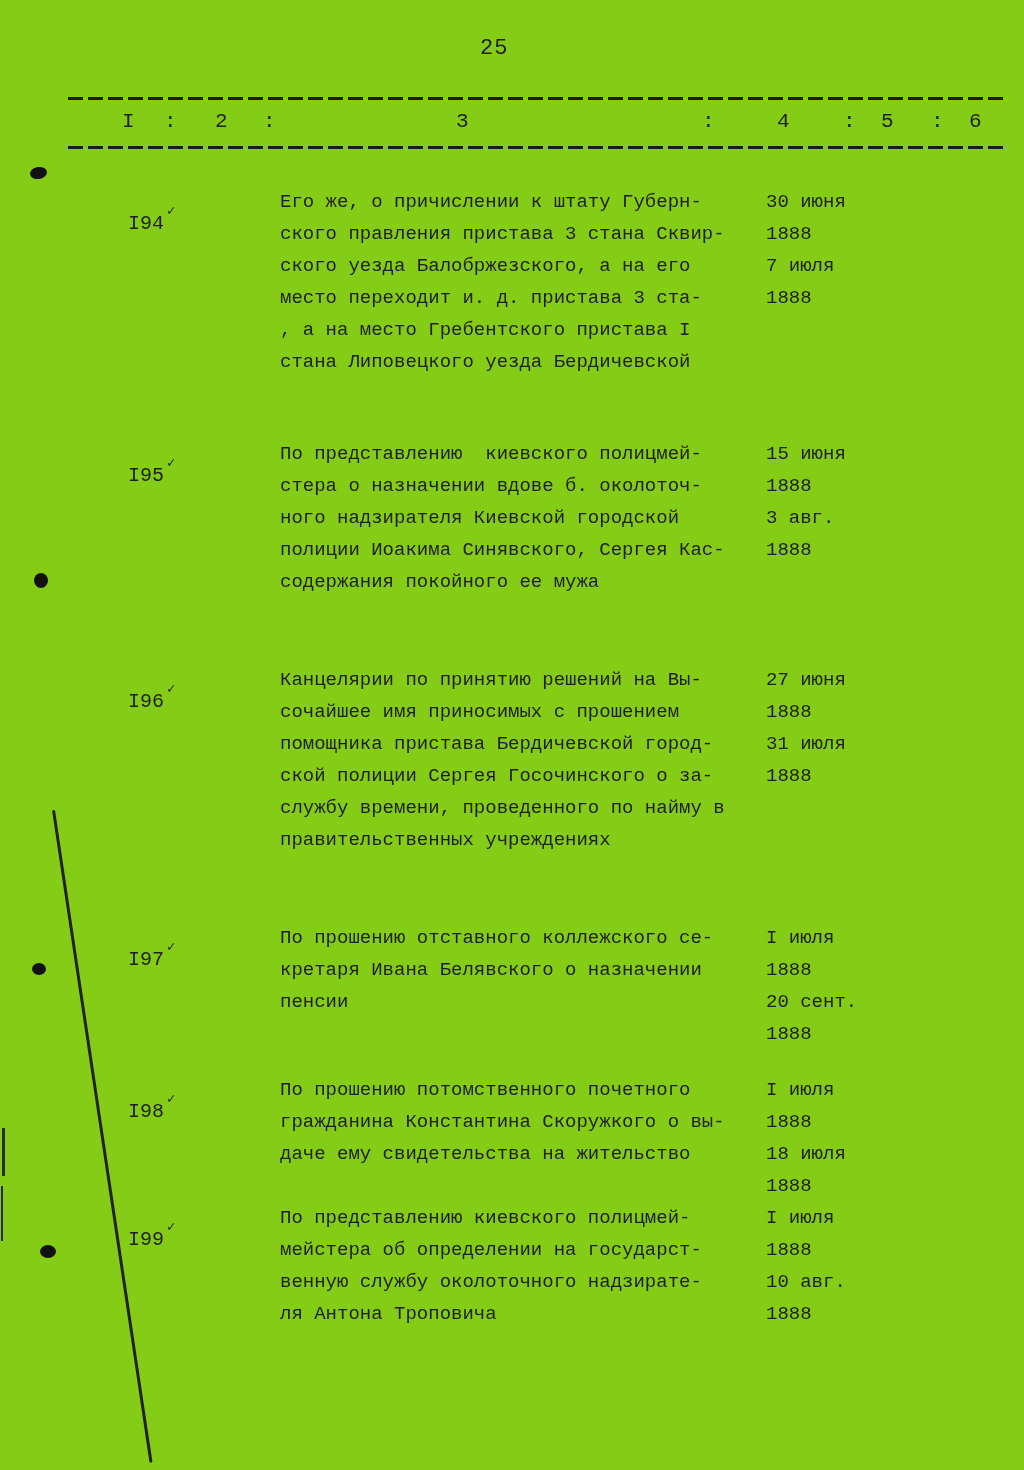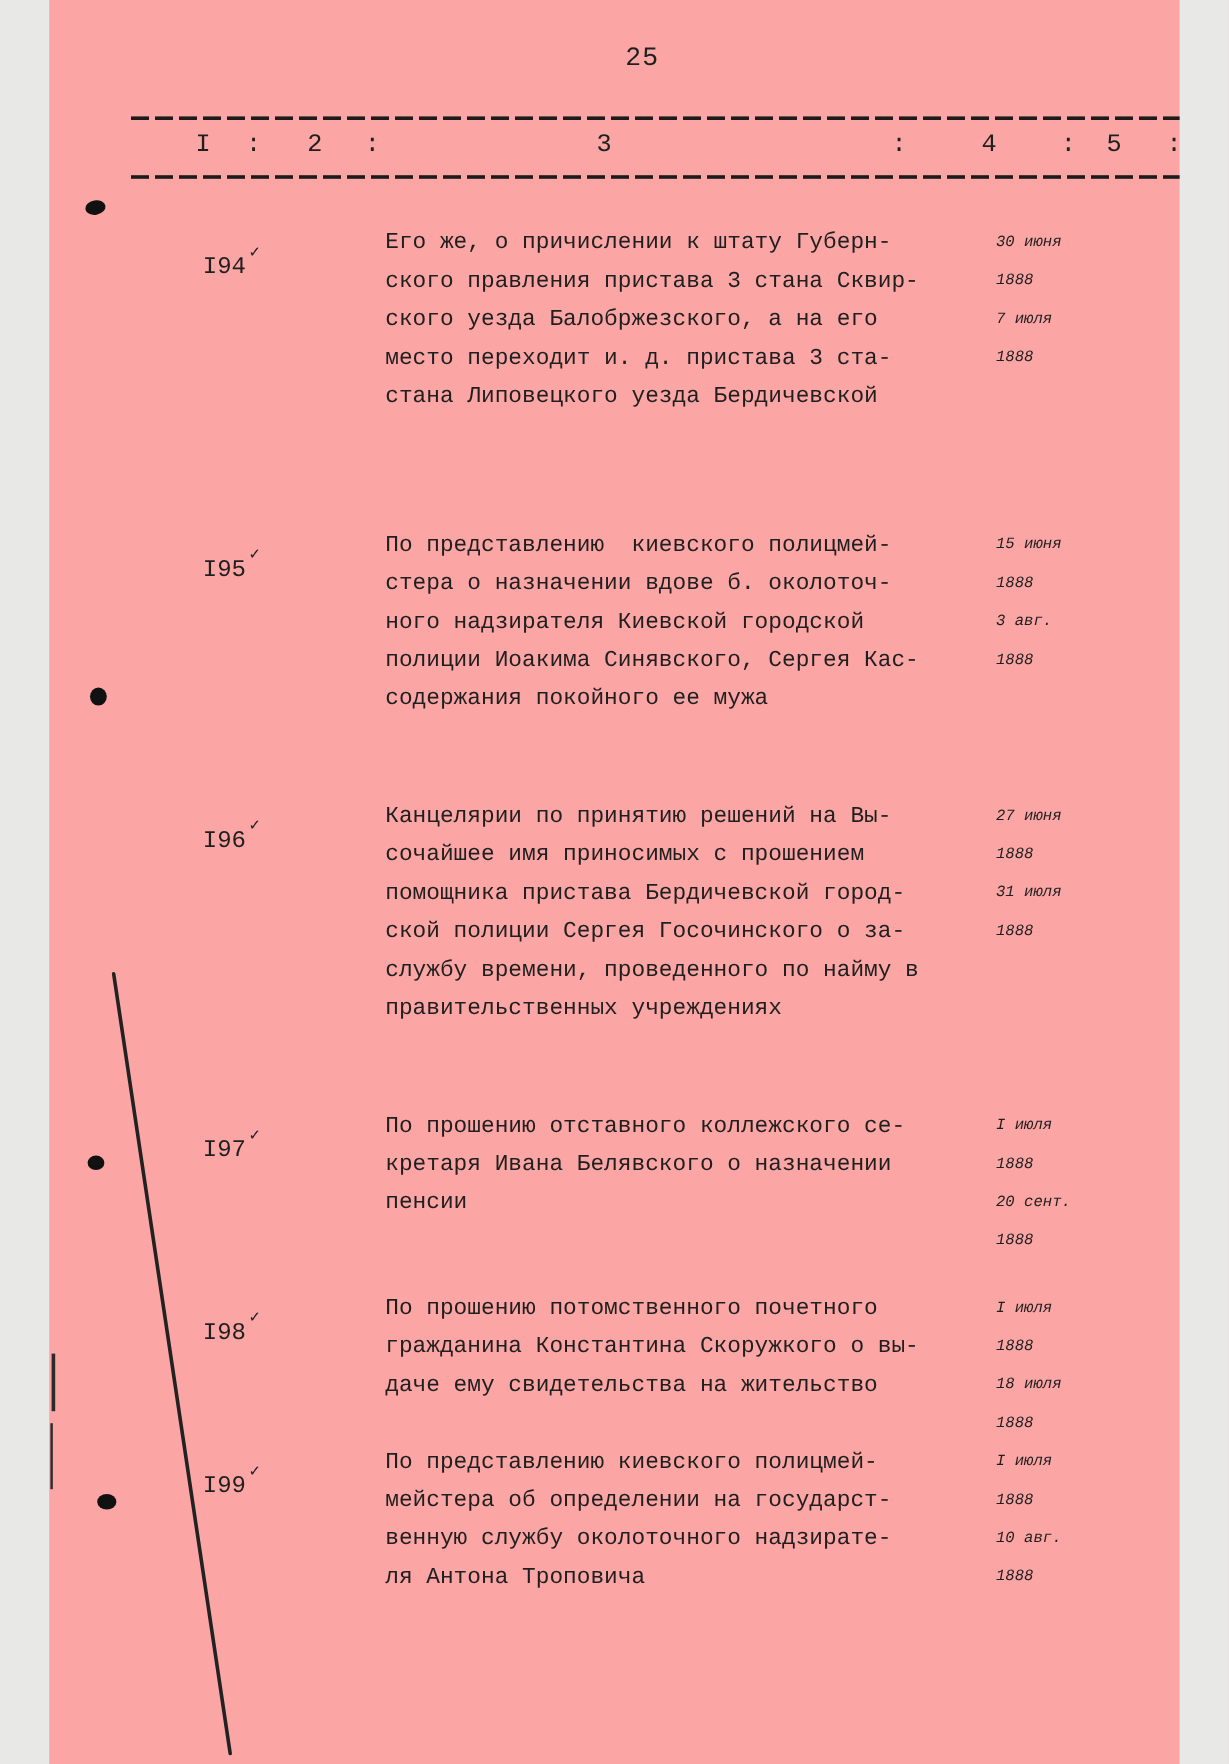--- a/index.html
+++ b/index.html
@@ -1,35 +1,35 @@
 <!DOCTYPE html>
 <html><head>
 <meta charset="utf-8">
 <style>
   html,body{margin:0;padding:0;background:#e8e8e6;}
   .page{
-    position:relative;width:942px;height:1470px;margin:0 auto;
-    background:#fca5a5;
+    position:relative;width:1024px;height:1470px;margin:0 auto;
+    background:#84cc16;
     font-family:"Liberation Mono","DejaVu Sans Mono",monospace;
     color:#1f1f1f;overflow:hidden;
   }
   .page-number{position:absolute;top:36px;left:480px;font-size:22px;letter-spacing:1px;}
   .rule{
     position:absolute;left:68px;width:940px;height:3px;
     background:repeating-linear-gradient(90deg,#1c1c1c 0 15px,rgba(0,0,0,0) 15px 20px);
   }
   .rule-top{top:97px;}
   .rule-bottom{top:146px;}
   .header-row{position:absolute;top:110px;left:0;width:1024px;height:32px;}
   .hcell{position:absolute;top:0;font-size:21px;}
   .entry{position:absolute;left:0;width:1024px;}
   .entry-num{position:absolute;left:128px;top:2px;font-size:20px;white-space:nowrap;margin-top:20px;}
   .check{font-size:14px;position:relative;top:-6px;left:3px;}
   .entry-text{position:absolute;left:280px;top:0;font-size:19px;line-height:32px;}
-  .entry-dates{position:absolute;left:789px;top:0;font-size:13px;line-height:32px;font-style:italic;}
+  .entry-dates{position:absolute;left:766px;top:0;font-size:19px;line-height:32px;}
   .entry-text .line,.entry-dates .line{white-space:pre;height:32px;}
   .ink-dot{position:absolute;background:#111;border-radius:50%;}
   .dot-1{left:30px;top:167px;width:17px;height:12px;transform:rotate(-10deg);}
   .dot-2{left:34px;top:573px;width:14px;height:15px;}
   .dot-3{left:32px;top:963px;width:14px;height:12px;}
   .dot-4{left:40px;top:1245px;width:16px;height:13px;}
   .pen-stroke{
     position:absolute;left:52px;top:810px;width:2.5px;height:660px;
     background:#222;transform:rotate(-8.5deg);transform-origin:top center;border-radius:2px;
   }
@@ -62,20 +62,21 @@
 
   <div class="entry" style="top:186px">
     <div class="entry-num">
       <span>I94</span><sup class="check">✓</sup>
     </div>
     <div class="entry-text">
         <div class="line">Его же, о причислении к штату Губерн-</div>
         <div class="line">ского правления пристава 3 стана Сквир-</div>
         <div class="line">ского уезда Балобржезского, а на его</div>
         <div class="line">место переходит и. д. пристава 3 ста-</div>
+        <div class="line">, а на место Гребентского пристава I</div>
         <div class="line">стана Липовецкого уезда Бердичевской</div>
       </div>
     <div class="entry-dates">
         <div class="line">30 июня</div>
         <div class="line">1888</div>
         <div class="line">7 июля</div>
         <div class="line">1888</div>
       </div>
   </div>
 

